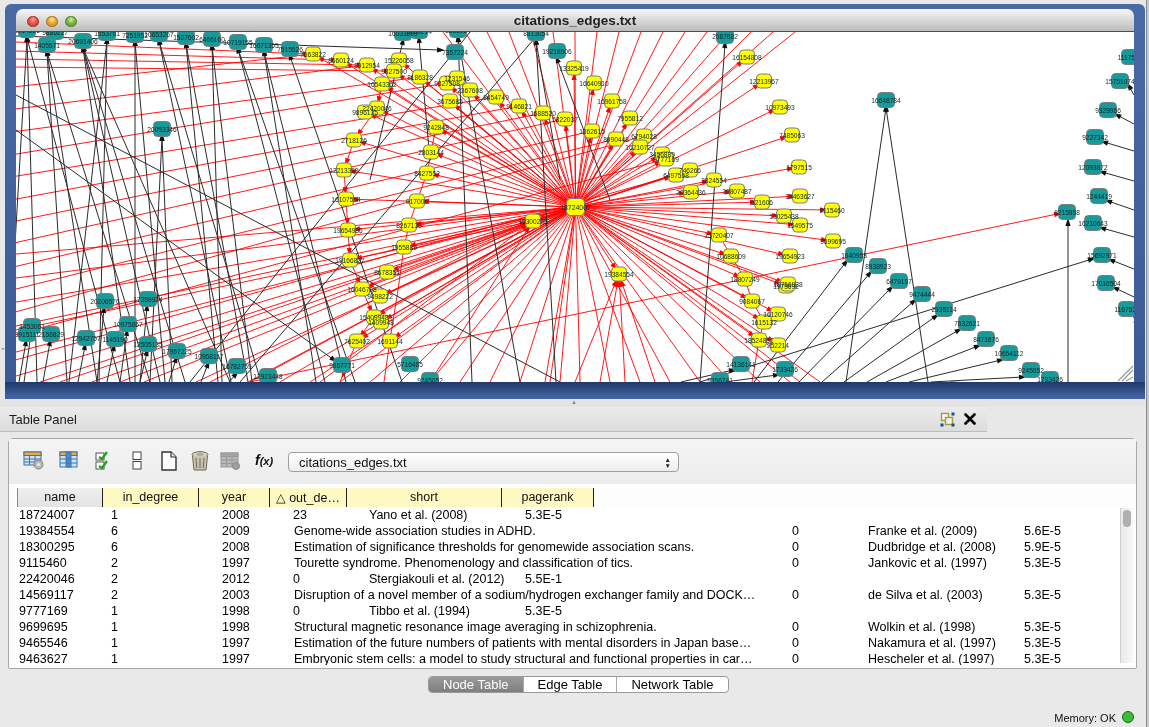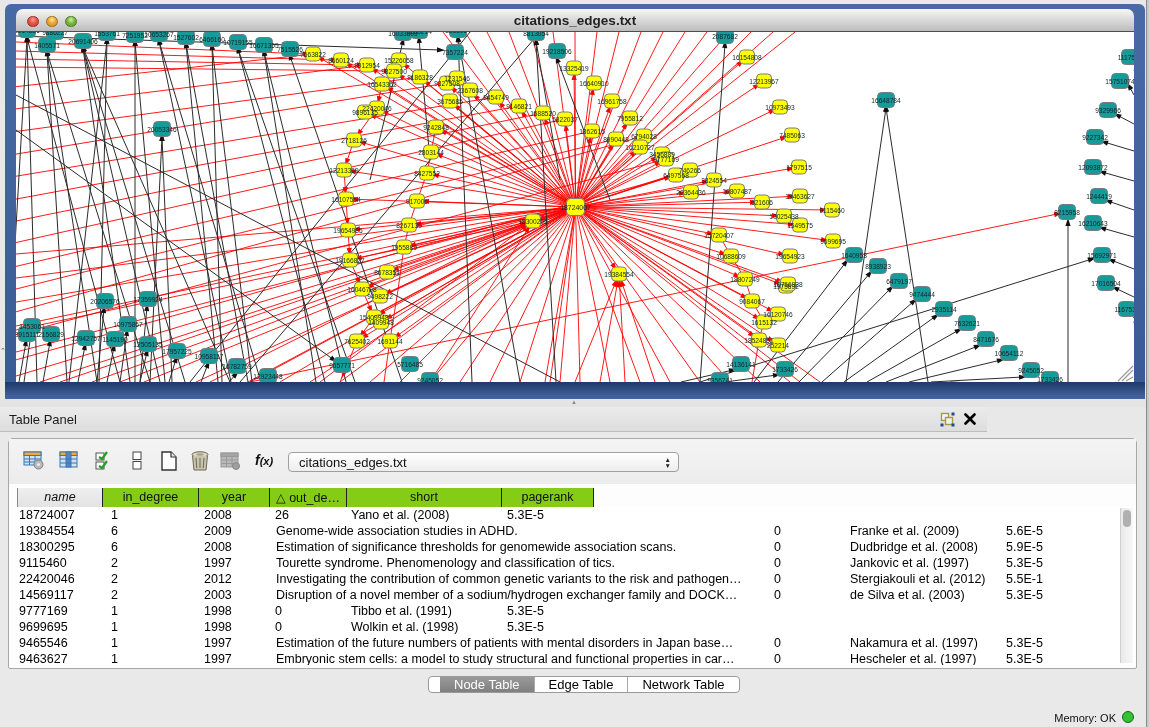--- a/index.html
+++ b/index.html
@@ -12,32 +12,32 @@
 .canvas { position:absolute; left:11px; top:28px; width:1118px; height:350px; background:#ffffff; overflow:hidden; }
 .divider { position:absolute; left:0; top:399px; width:1149px; height:8px; background:#e4e4e4; }
 .tp-header { position:absolute; left:0; top:407px; width:987px; height:25px; background:linear-gradient(180deg,#ebebeb,#dddddd); border-bottom:1px solid #bdbdbd; }
 .tp-header .t { position:absolute; left:9px; top:5px; font-size:13px; color:#1c1c1c; }
 .tp-body { position:absolute; left:0; top:433px; width:1146px; height:294px; background:#e9e9e9; }
 .container { position:absolute; left:8px; top:5px; width:1129px; height:231px; background:#fdfdfd; border:1px solid #a8a8a8; border-radius:5px 5px 2px 2px;padding-left:44px; }
 .toolbar { position:absolute; left:0; top:0; width:100%; height:45px; background:linear-gradient(180deg,#f4f4f4,#ececec); border-bottom:0; }
 .combo { position:absolute; left:279px; top:13px; width:391px; height:20px; background:linear-gradient(180deg,#ffffff,#ededed); border:1px solid #9f9f9f; border-radius:4px; font-size:13px; color:#111; padding:2px 0 0 10px; }
 .combo .arr { position:absolute; right:7px; top:0; width:8px; height:18px; font-size:6.5px; color:#222; }
 .thead { position:absolute; left:8px; top:49px; height:20px; display:flex; font-size:12.5px; color:#111; }
-.thead div { border-right:1px solid #222; background:#84cc16; text-align:center; padding-top:2px; height:20px; }
-.thead .h0 { width:86px; background:linear-gradient(180deg,#efefef,#e2e2e2); border-left:1px solid #888;font-style:italic; }
+.thead div { border-right:1px solid #222; background:#fef9c3; text-align:center; padding-top:2px; height:20px; }
+.thead .h0 { width:86px; background:linear-gradient(180deg,#efefef,#e2e2e2); border-left:1px solid #888; }
 .thead .h1 { width:96px; } .thead .h2 { width:71px; } .thead .h3 { width:499px; }
 .thead .h4 { width:77px; } .thead .h5 { width:155px; } .thead .h6 { width:92px; }
 .tbody { position:absolute; left:8px; top:68px; width:1119px; height:158px; background:#fff; overflow:hidden; font-size:12.5px; color:#000; }
 .trow { display:flex; height:16px; line-height:16px; white-space:nowrap; }
 .trow div { overflow:hidden; }
-.c0 { width:86px; padding-left:2px; } .c1 { width:96px; padding-left:8px; } .c2 { width:71px; padding-left:5px; }
+.c0 { width:86px; padding-left:2px; } .c1 { width:96px; padding-left:8px; } .c2 { width:71px; padding-left:5px;margin-left:18px; }
 .c3 { width:499px; padding-left:6px; } .c4 { width:77px; padding-left:5px; } .c5 { width:155px; padding-left:4px; } .c6 { width:92px; padding-left:5px; }
 .vscroll { position:absolute; right:3px; top:69px; width:13px; height:155px; background:linear-gradient(90deg,#e9e9e9,#f8f8f8); border-left:1px solid #cfcfcf; }
 .vscroll .thumb { position:absolute; left:2px; top:2px; width:8px; height:17px; background:#b0b0b0; border-radius:4px; }
-.tabs { position:absolute; left:428px; top:243px; height:17px; display:flex; font-size:13px; border:1px solid #9a9a9a; border-radius:4px; overflow:hidden; background:#fff;padding-left:11px; }
+.tabs { position:absolute; left:428px; top:243px; height:17px; display:flex; font-size:13px; border:1px solid #9a9a9a; border-radius:4px; overflow:hidden; background:#fff; }
 .tabs div { padding:0 14px; line-height:16px; }
 .tabs .sel { background:linear-gradient(180deg,#9a9a9a,#7f7f7f); color:#fff; }
 .tabs .sep { padding:0; width:1px; background:#aaa; }
 .status { position:absolute; right:30px; top:279px; font-size:11px; color:#111; }
 .memdot { position:absolute; right:12px; top:278px; width:12px; height:12px; border-radius:50%; background:#35c135; border:1.5px solid #1e641e; }
 .right-edge { position:absolute; right:0px; top:0; width:3px; height:727px; background:#c9c9c9; border-left:1px solid #8a8a8a; }
 .icon { position:absolute; top:12px; }
 </style></head>
 <body>
 <div class="frame">
@@ -860,21 +860,21 @@
         <div class="h2">year</div>
         <div class="h4">△ out_de…</div>
         <div class="h5">short</div>
         <div class="h6">pagerank</div>
       </div>
     <div class="tbody">
 <div class="trow">
           <div class="c0">18724007</div>
           <div class="c1">1</div>
           <div class="c2">2008</div>
-          <div class="c4">26</div>
+          <div class="c4">23</div>
           <div class="c5">Yano et al. (2008)</div>
           <div class="c6">5.3E-5</div>
         </div>
 <div class="trow">
           <div class="c0">19384554</div>
           <div class="c1">6</div>
           <div class="c2">2009</div>
           <div class="c3">Genome-wide association studies in ADHD.</div>
           <div class="c4">0</div>
           <div class="c5">Franke et al. (2009)</div>
@@ -895,46 +895,46 @@
           <div class="c2">1997</div>
           <div class="c3">Tourette syndrome. Phenomenology and classification of tics.</div>
           <div class="c4">0</div>
           <div class="c5">Jankovic et al. (1997)</div>
           <div class="c6">5.3E-5</div>
         </div>
 <div class="trow">
           <div class="c0">22420046</div>
           <div class="c1">2</div>
           <div class="c2">2012</div>
-          <div class="c3">Investigating the contribution of common genetic variants to the risk and pathogen…</div>
           <div class="c4">0</div>
           <div class="c5">Stergiakouli et al. (2012)</div>
           <div class="c6">5.5E-1</div>
         </div>
 <div class="trow">
           <div class="c0">14569117</div>
           <div class="c1">2</div>
           <div class="c2">2003</div>
           <div class="c3">Disruption of a novel member of a sodium/hydrogen exchanger family and DOCK…</div>
           <div class="c4">0</div>
           <div class="c5">de Silva et al. (2003)</div>
           <div class="c6">5.3E-5</div>
         </div>
 <div class="trow">
           <div class="c0">9777169</div>
           <div class="c1">1</div>
           <div class="c2">1998</div>
           <div class="c4">0</div>
-          <div class="c5">Tibbo et al. (1991)</div>
+          <div class="c5">Tibbo et al. (1994)</div>
           <div class="c6">5.3E-5</div>
         </div>
 <div class="trow">
           <div class="c0">9699695</div>
           <div class="c1">1</div>
           <div class="c2">1998</div>
+          <div class="c3">Structural magnetic resonance image averaging in schizophrenia.</div>
           <div class="c4">0</div>
           <div class="c5">Wolkin et al. (1998)</div>
           <div class="c6">5.3E-5</div>
         </div>
 <div class="trow">
           <div class="c0">9465546</div>
           <div class="c1">1</div>
           <div class="c2">1997</div>
           <div class="c3">Estimation of the future numbers of patients with mental disorders in Japan base…</div>
           <div class="c4">0</div>

